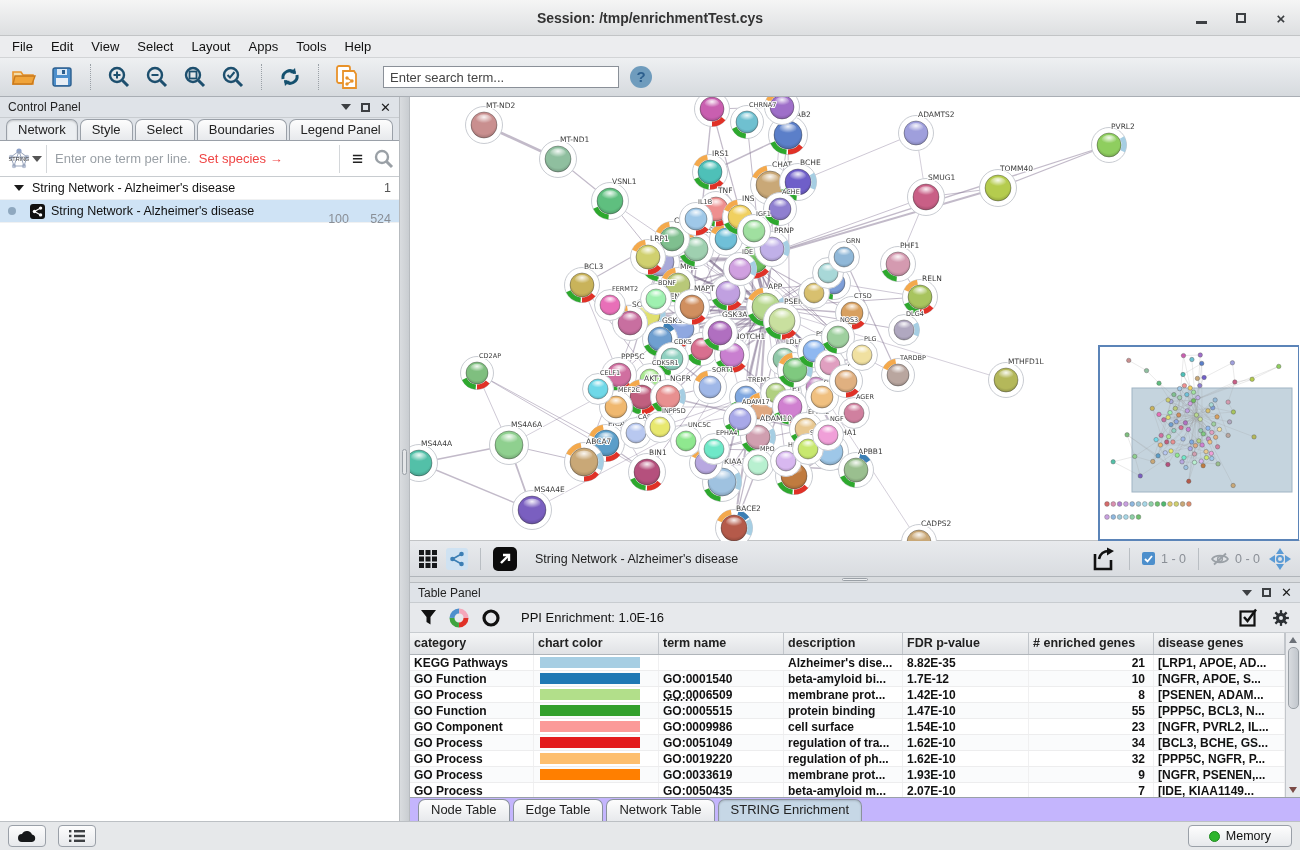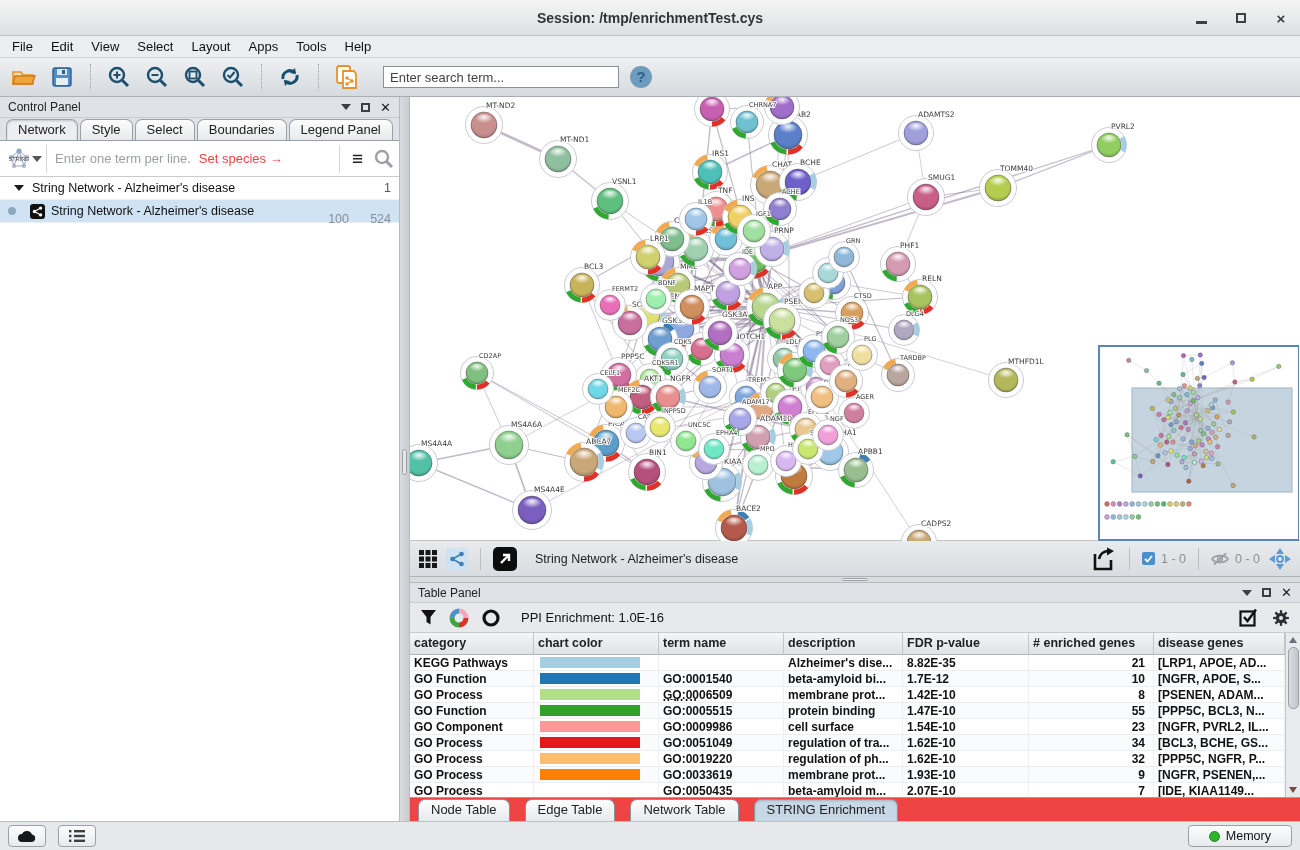--- a/index.html
+++ b/index.html
@@ -114,22 +114,22 @@
   .swatch { height:11px; width:100px; margin-left:2px; }
   .vscroll { width:15px; flex:0 0 15px; background:#e8eaed; border-left:1px solid #c2c6cb;
     display:flex; flex-direction:column; align-items:center; }
   .varrow { width:0; height:0; border-left:4px solid transparent; border-right:4px solid transparent; margin:4px 0; }
   .varrow.up { border-bottom:6px solid #6b7077; }
   .varrow.down { border-top:6px solid #7a4a46; }
   .vthumb { width:11px; height:62px; background:linear-gradient(90deg,#d8dbdf,#c2c7cd); border:1px solid #9aa0a6; border-radius:5px; }
   .vfill { flex:1; }
 
   
-  .tabsrow { height:24px; flex:0 0 24px; background:#ef4444; border-top:1px solid #9aa0a8;
-    display:flex; align-items:flex-end; padding:15px 0 0 8px; gap:15px; }
+  .tabsrow { height:24px; flex:0 0 24px; background:#c4b5fd; border-top:1px solid #9aa0a8;
+    display:flex; align-items:flex-end; padding:15px 0 0 8px; gap:3px; }
   .btab { border:1px solid #8a929c; border-bottom:none; border-radius:7px 7px 0 0;
     background:linear-gradient(#fdfdfd,#e7e9ec); padding:2px 12px 4px 12px; font-size:13px; color:#222; }
   .btab.active { background:#c6d7e6; box-shadow:inset 0 1px 2px rgba(0,0,0,.15); }
 
   
   .statusbar { height:29px; flex:0 0 29px; background:#e6e8ea; border-top:1px solid #bcc0c4;
     display:flex; align-items:center; padding:0 8px; gap:12px; }
   .sbtn { width:38px; height:22px; border:1px solid #9aa0a8; border-radius:4px;
     background:linear-gradient(#fdfdfd,#e7e9ec); display:flex; align-items:center; justify-content:center; }
   .memorybtn { margin-left:auto; height:22px; border:1px solid #9aa0a8; border-radius:4px;

